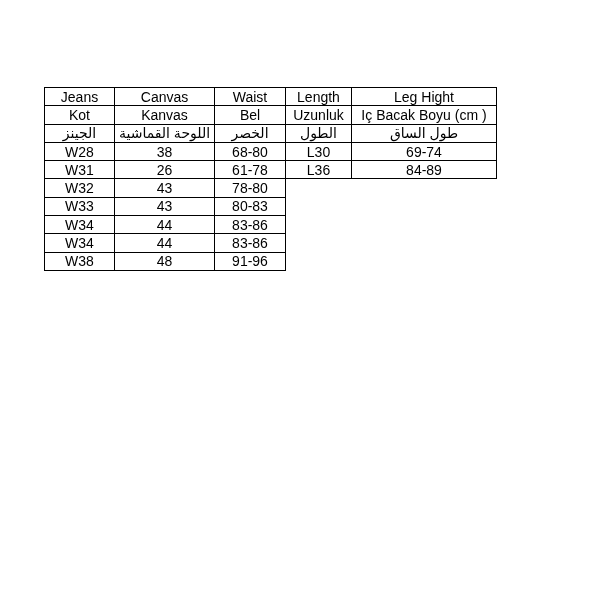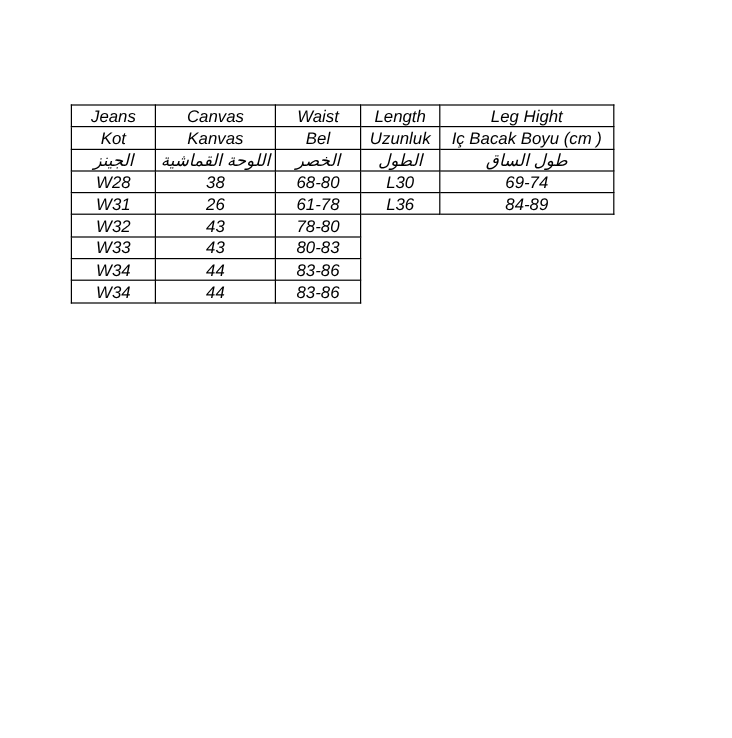--- a/index.html
+++ b/index.html
@@ -15,21 +15,21 @@
     font-family:"Liberation Sans","DejaVu Sans",sans-serif;
   }
   .page{
     position:relative;
     width:610px; height:615px;
     background:var(--page-bg);
     overflow:hidden;
   }
   .sheet{
     position:absolute;
-    left:59px; top:87px;font-style:italic;
+    left:44px; top:87px;
   }
   table.size-chart{
     border-collapse:collapse;
     table-layout:fixed;
     color:var(--text-color);
     font-size:14px;
   }
   table.size-chart td{
     border:1px solid var(--border-color);
     height:18.3px;
@@ -107,16 +107,21 @@
           <tr>
             <td>W34</td>
             <td>44</td>
             <td>83-86</td>
           </tr>
           <tr>
             <td>W34</td>
             <td>44</td>
             <td>83-86</td>
           </tr>
+          <tr>
+            <td>W38</td>
+            <td>48</td>
+            <td>91-96</td>
+          </tr>
         </tbody>
     </table>
   </div>
 </div>
 
 </body></html>

